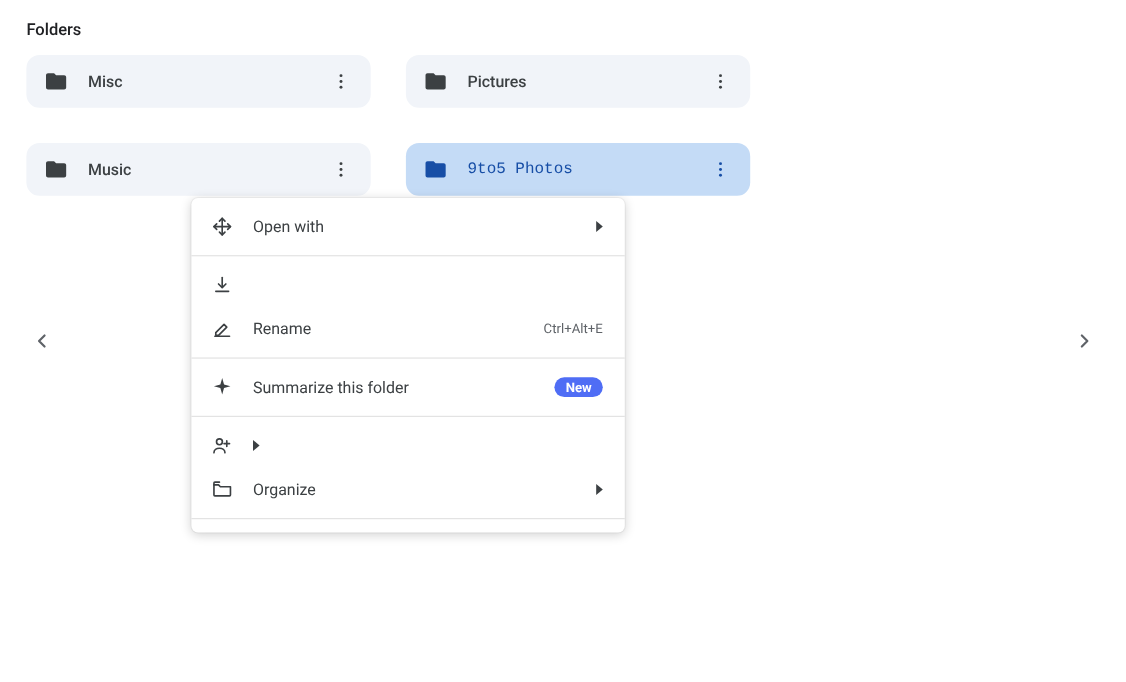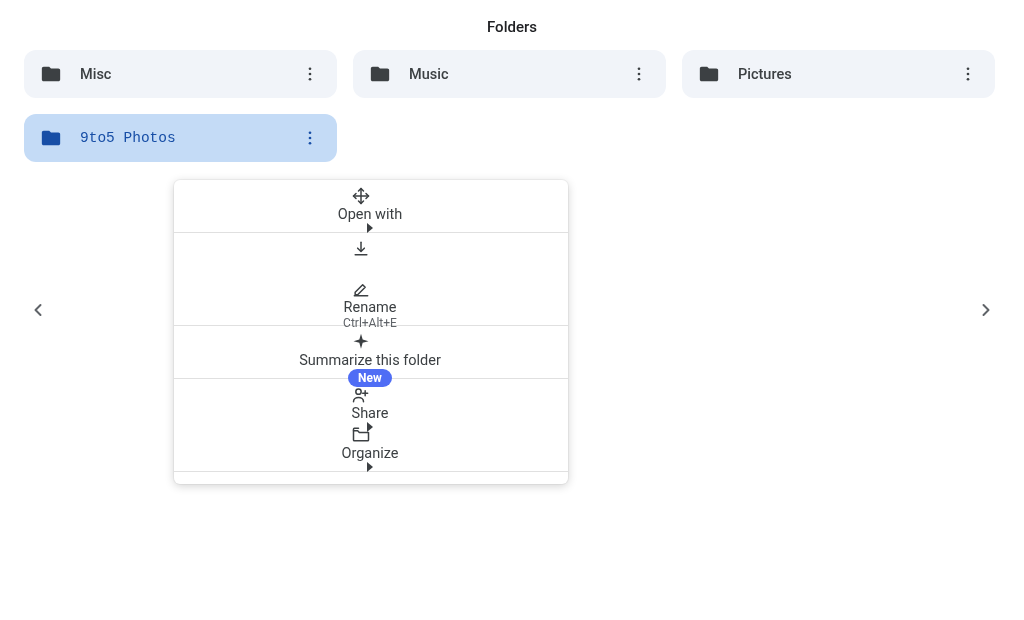--- a/index.html
+++ b/index.html
@@ -11,26 +11,25 @@
     position: relative;
     overflow: hidden;
     padding: 18px 24px;
     color: #202124;
   }
   .section-label {
     font-size: 15px;
     font-weight: 500;
     color: #202124;
     margin-bottom: 14px;
-    text-align: center;
   }
   .folder-grid {
     display: flex;
     flex-wrap: wrap;
-    gap: 16px;
+    gap: 32px;
   }
   .folder-card {
     width: 313px;
     height: 48px;
     background: #f1f4f9;
     border-radius: 12px;
     display: flex;
     align-items: center;
     padding: 0 10px 0 16px;
     cursor: pointer;
@@ -89,21 +88,20 @@
     border-radius: 6px;
     box-shadow: 0 2px 10px rgba(0,0,0,0.18), 0 0 0 1px rgba(0,0,0,0.04);
     padding: 6px 0;
   }
   .menu-item {
     height: 40px;
     display: flex;
     align-items: center;
     padding: 0 20px 0 18px;
     cursor: pointer;
-    flex-direction: column;
   }
   .menu-icon {
     width: 20px;
     height: 20px;
     margin-right: 18px;
     flex-shrink: 0;
     color: #3c4043;
     display: flex;
     align-items: center;
     justify-content: center;
@@ -160,37 +158,37 @@
         </svg>
     </span>
   </div>
 
   <div class="folder-card">
     <span class="folder-icon">
       <svg viewBox="0 0 24 24" fill="#3c4043">
           <path d="M10 4H4c-1.1 0-2 .9-2 2v12c0 1.1.9 2 2 2h16c1.1 0 2-.9 2-2V8c0-1.1-.9-2-2-2h-8l-2-2z"></path>
         </svg>
     </span>
-    <span class="folder-name">Music</span>
+    <span class="folder-name">Pictures</span>
     <span class="kebab">
       <svg viewBox="0 0 24 24" fill="#3c4043">
           <circle cx="12" cy="5" r="1.8"></circle>
           <circle cx="12" cy="12" r="1.8"></circle>
           <circle cx="12" cy="19" r="1.8"></circle>
         </svg>
     </span>
   </div>
 
   <div class="folder-card">
     <span class="folder-icon">
       <svg viewBox="0 0 24 24" fill="#3c4043">
           <path d="M10 4H4c-1.1 0-2 .9-2 2v12c0 1.1.9 2 2 2h16c1.1 0 2-.9 2-2V8c0-1.1-.9-2-2-2h-8l-2-2z"></path>
         </svg>
     </span>
-    <span class="folder-name">Pictures</span>
+    <span class="folder-name">Music</span>
     <span class="kebab">
       <svg viewBox="0 0 24 24" fill="#3c4043">
           <circle cx="12" cy="5" r="1.8"></circle>
           <circle cx="12" cy="12" r="1.8"></circle>
           <circle cx="12" cy="19" r="1.8"></circle>
         </svg>
     </span>
   </div>
 
   <div class="folder-card selected">
@@ -273,21 +271,20 @@
   <div class="divider"></div>
 
   <div class="menu-item">
     <span class="menu-icon">
       <svg viewBox="0 0 24 24" fill="none" stroke="#3c4043" stroke-width="1.8" stroke-linecap="round" stroke-linejoin="round">
           <circle cx="9" cy="8" r="3.2"></circle>
           <path d="M3 20c0-3 2.7-5 6-5s6 2 6 5"></path>
           <path d="M17 7v6M14 10h6"></path>
         </svg>
     </span>
-    <span class="menu-label">Share</span>
     <span class="submenu-arrow"></span>
   </div>
 
   <div class="menu-item">
     <span class="menu-icon">
       <svg viewBox="0 0 24 24" fill="none" stroke="#3c4043" stroke-width="1.8" stroke-linecap="round" stroke-linejoin="round">
           <path d="M3 7h5l2 2h11v9a1 1 0 0 1-1 1H4a1 1 0 0 1-1-1V7z"></path>
           <path d="M3 7V5a1 1 0 0 1 1-1h5"></path>
         </svg>
     </span>

